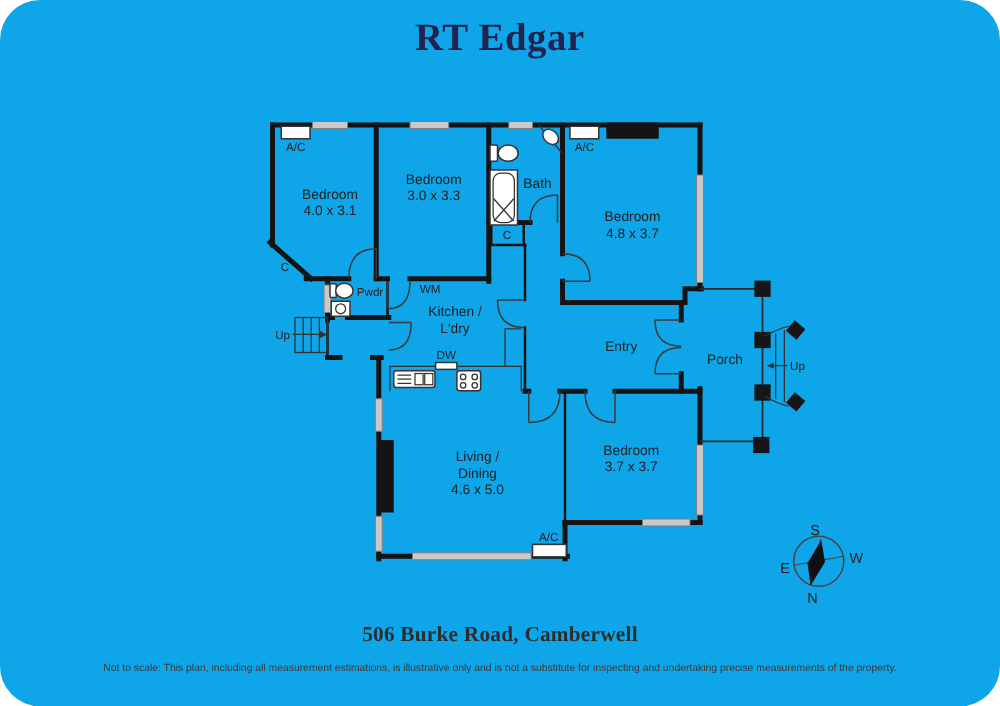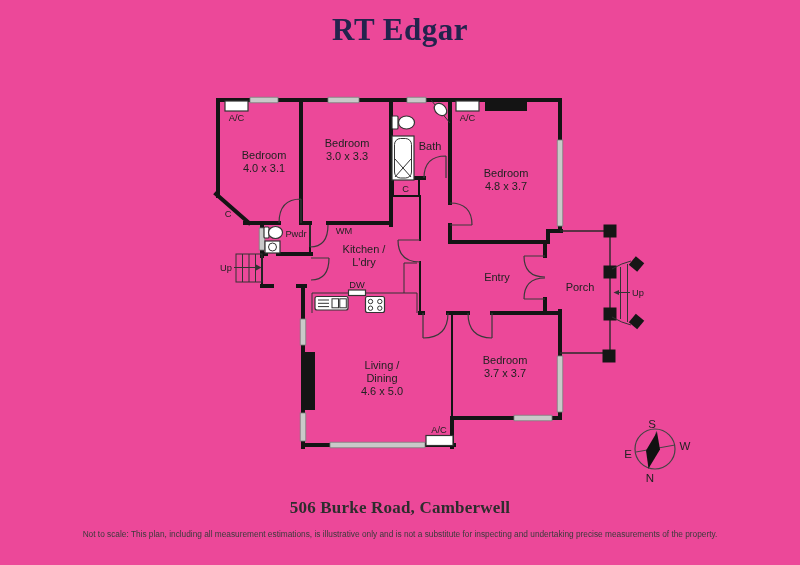--- a/index.html
+++ b/index.html
@@ -1,16 +1,16 @@
 <!DOCTYPE html>
 <html><head>
 <meta charset="utf-8">
 <style>
   html,body{margin:0;padding:0;background:#ffffff;}
-  .page{width:800px;height:565px;position:relative;background:#ec4899;overflow:hidden;}
+  .page{width:800px;height:565px;position:relative;background:#0ea5e9;overflow:hidden;border-radius:32px;}
   svg{display:block;}
   .logo-text{font-family:"Liberation Serif", serif;font-weight:600;font-size:31px;fill:#23234d;letter-spacing:.5px;}
   .address-text{font-family:"Liberation Serif", serif;font-weight:600;font-size:17px;fill:#2d2d2d;letter-spacing:.2px;}
   .disclaimer-text{font-family:"Liberation Sans", sans-serif;font-size:8.3px;fill:#3a3a3a;}
   .room-label{font-family:"Liberation Sans", sans-serif;font-size:11px;fill:#222;font-weight:500;}
   .small-label{font-family:"Liberation Sans", sans-serif;font-size:9.3px;fill:#222;font-weight:500;}
   .compass-label{font-family:"Liberation Sans", sans-serif;font-size:11.5px;fill:#222;}
   .wall{stroke:#141414;stroke-width:4;fill:none;stroke-linecap:square;}
   .wall-thin{stroke:#141414;stroke-width:2;fill:none;stroke-linecap:square;}
   .rail{stroke:#2a2a2a;stroke-width:1.4;fill:none;}

